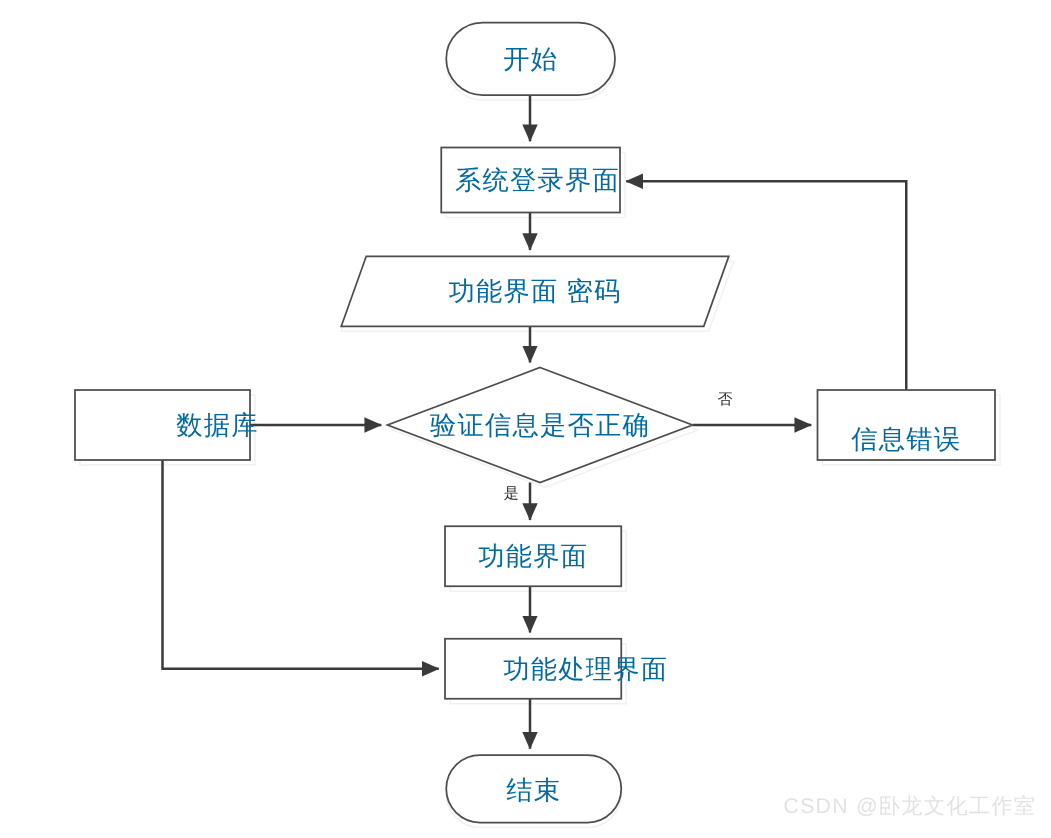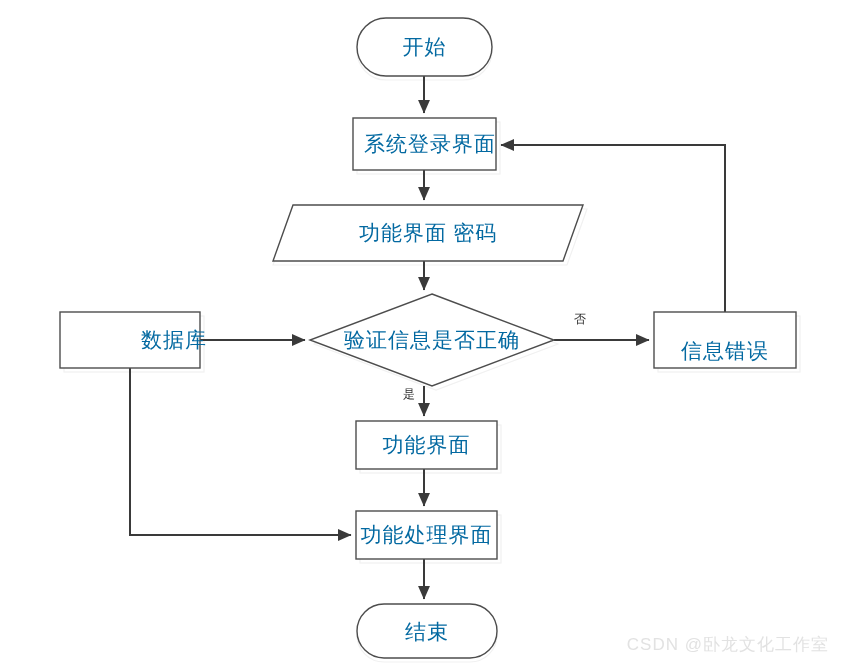--- a/index.html
+++ b/index.html
@@ -101,21 +101,21 @@
 <div class="node-label" style="left:273px;top:205px;width:310px;height:56px;">功能界面 密码</div>
 
 <div class="node-label" style="left:310px;top:294px;width:244px;height:92px;">验证信息是否正确</div>
 
 <div class="node-label" style="left:60px;top:312px;width:140px;height:56px;padding-left:44px;">数据库</div>
 
 <div class="node-label" style="left:654px;top:312px;width:142px;height:52px;margin-top:13px;">信息错误</div>
 
 <div class="node-label" style="left:356px;top:421px;width:141px;height:48px;font-family:Liberation Serif, serif;">功能界面</div>
 
-<div class="node-label" style="left:356px;top:511px;width:141px;height:48px;">功能处理界面</div>
+<div class="node-label" style="left:356px;top:511px;width:141px;height:48px;padding-left:42px;">功能处理界面</div>
 
 <div class="node-label" style="left:357px;top:604px;width:140px;height:56px;">结束</div>
 
 <div class="edge-label" style="left:574px;top:311px;">否</div>
 
 <div class="edge-label" style="left:403px;top:386px;">是</div>
 
 <div class="watermark">CSDN @卧龙文化工作室</div>
 
 </body></html>

